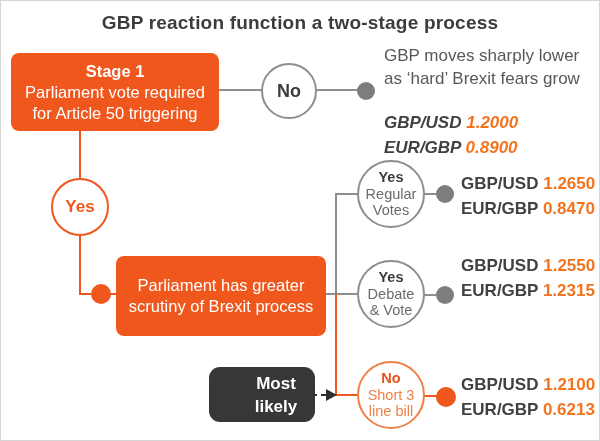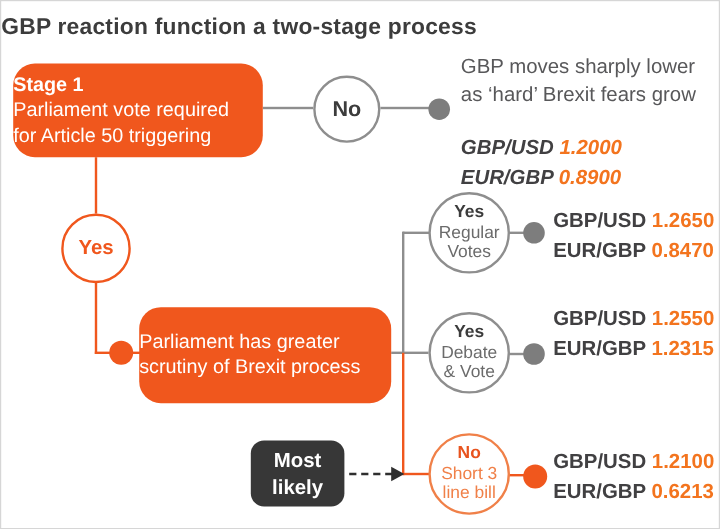--- a/index.html
+++ b/index.html
@@ -2,26 +2,26 @@
 <html style="--orange: #F0571D; --orange_light: #F08048; --orange_deep: #E8531E; --orange_value: #F3741E; --dark_text: #3C3C3C; --gray_text: #58585A; --gray_sub: #6B6B6B; --pair_text: #414042; --line_gray: #8E8E8E; --dot_gray: #7D7D7D; --dark_box: #373737; --arrow_dark: #2F2F2F;"><head>
 <meta charset="utf-8">
 <style>
   html,body{margin:0;padding:0;background:#fff;}
   #canvas{
     position:relative;width:600px;height:441px;
     background:#fff;border:1px solid #d6d6d6;box-sizing:border-box;
     font-family:"Liberation Sans", sans-serif;overflow:hidden;
   }
   .title{
-    position:absolute;left:0;right:0;top:11px;text-align:left;
+    position:absolute;left:0;right:0;top:11px;text-align:center;
     font-size:19px;font-weight:bold;color:var(--dark_text);letter-spacing:.2px;
   }
   .stage-box{
-    position:absolute;background:var(--orange);border-radius:18px;color:#fff;
-    display:flex;flex-direction:column;justify-content:center;align-items:flex-start;
+    position:absolute;background:var(--orange);border-radius:8px;color:#fff;
+    display:flex;flex-direction:column;justify-content:center;align-items:center;
     text-align:center;font-size:16.5px;line-height:21px;z-index:3;
   }
   .stage-box .heading{font-weight:bold;}
   #stage1{left:10px;top:52px;width:208px;height:78px;}
   #stage2{left:115px;top:255px;width:210px;height:80px;}
   .circle{
     position:absolute;background:#fff;border-radius:50%;
     display:flex;flex-direction:column;justify-content:center;align-items:center;
     text-align:right;z-index:3;box-sizing:border-box;
   }
@@ -46,21 +46,21 @@
     font-size:17px;line-height:22.5px;white-space:nowrap;}
   .quotes{margin-top:21px;line-height:24.5px;font-style:italic;}
   .quote-line{font-weight:bold;white-space:nowrap;}
   .pair{color:var(--pair_text);} .val{color:var(--orange_value);}
   .quote-rows{position:absolute;left:460px;font-size:17px;line-height:25px;}
   #quote-rows-0{top:170px;} #quote-rows-1{top:252px;} #quote-rows-2{top:371px;}
   #most-likely{
     position:absolute;left:208px;top:366px;width:78px;height:55px;
     background:var(--dark_box);border-radius:11px;color:#fff;
     display:flex;flex-direction:column;justify-content:center;align-items:center;
-    font-size:17px;font-weight:bold;line-height:23px;z-index:3;
+    font-size:17px;font-weight:bold;line-height:23px;z-index:3;padding-left:28px;
   }
   #dash-arrow{position:absolute;left:290px;top:393px;width:36px;height:0;
     border-top:2px dashed var(--arrow_dark);z-index:2;}
   #arrow-head{position:absolute;left:325px;top:388px;width:0;height:0;z-index:2;
     border-top:6px solid transparent;border-bottom:6px solid transparent;
     border-left:11px solid var(--arrow_dark);}
 </style>
 </head>
 <body>
 

